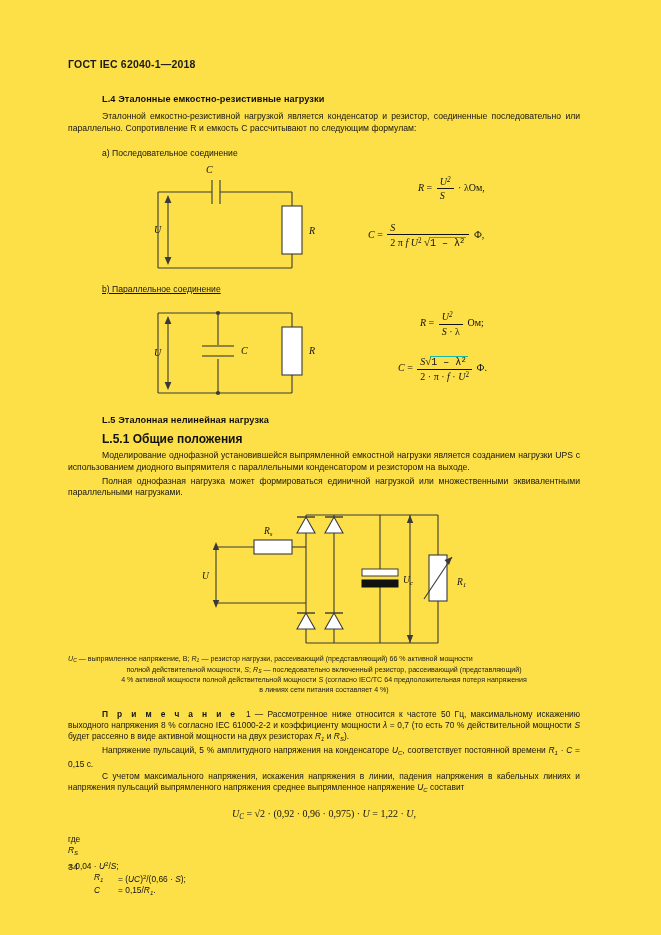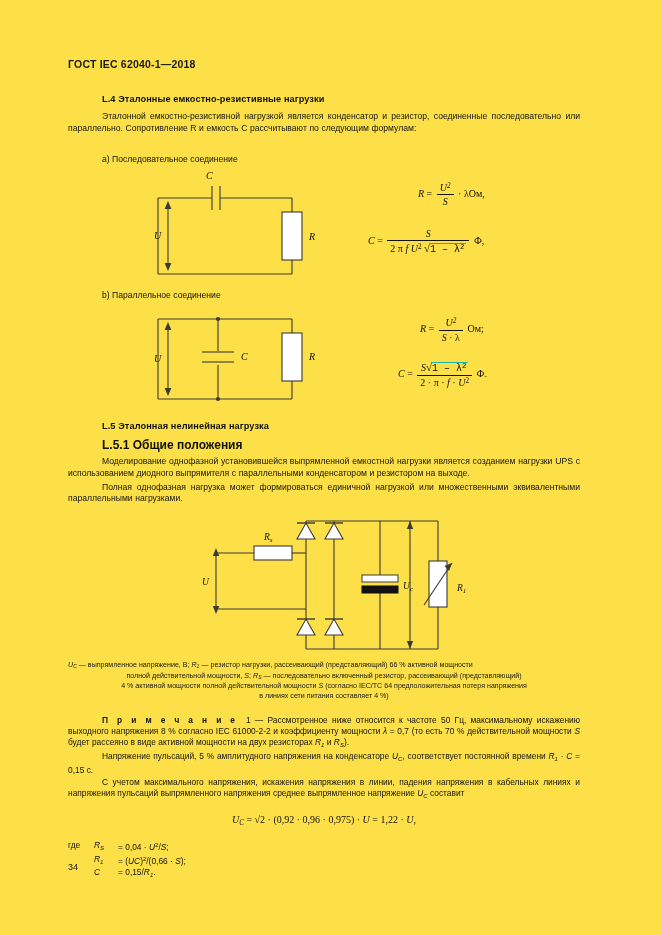--- a/index.html
+++ b/index.html
@@ -53,21 +53,21 @@
     line-height: 11.6px;
     margin: 0 0 2px 0;
     text-align: justify;
     color: #141414;
     text-indent: 34px;
     word-spacing: 0.2px;
   }
   p.lettered {
     font-size: 8.6px;
     line-height: 11.6px;
-    margin: 20px 0 0 0;
+    margin: 14px 0 0 0;
     padding-left: 34px;
     color: #141414;
   }
   .note {
     font-size: 8.4px;
     line-height: 11.4px;
     text-align: justify;
     color: #141414;
     margin: 0;
     text-indent: 34px;
@@ -102,21 +102,20 @@
   }
   
   .fml {
     font-family: "Liberation Serif", serif;
     font-size: 10px;
     color: #111;
   }
   .frac {
     display: inline-block;
     vertical-align: middle;
-    text-align: center;
     margin: 0 2px;
   }
   .frac .num {
     display: block;
     padding: 0 3px 1px 3px;
     border-bottom: 1px solid #111;
   }
   .frac .den {
     display: block;
     padding: 1px 3px 0 3px;
@@ -193,21 +192,21 @@
         <span class="italic">C</span>
         <span>=</span>
         <span class="frac">
           <span class="num italic">S</span>
           <span class="den">2&nbsp;<span>π</span>&nbsp;<span class="italic">f</span>&nbsp;<span class="italic">U</span><span class="sup">2</span>&nbsp;<span style="font-size:11px;">√</span><span class="rad">1&nbsp;–&nbsp;λ<span class="sup">2</span></span></span>
         </span>
         <span>Ф,</span>
       </div>
     </div>
 
-    <p class="lettered" style="margin-top:2px;">b) Параллельное соединение</p>
+    <p class="lettered" style="margin-top:2px;text-decoration:underline;">b) Параллельное соединение</p>
 
     <div class="figwrap" style="height:104px; margin-top:6px;">
 
       <svg width="220" height="104" viewBox="0 0 220 104" style="position:absolute; left:78px; top:0;">
         <g stroke="#3a3a3a" stroke-width="1.1" fill="none">
           <line x1="12" y1="12" x2="146" y2="12"></line>
           <line x1="12" y1="92" x2="146" y2="92"></line>
           <line x1="12" y1="12" x2="12" y2="92"></line>
 
           <line x1="72" y1="12" x2="72" y2="44"></line>
@@ -328,21 +327,21 @@
     <p class="note">Напряжение пульсаций, 5 % амплитудного напряжения на конденсаторе <span class="italic">U<span class="sub">C</span></span>, соответствует постоянной времени <span class="italic">R</span><span class="sub italic">1</span> · <span class="italic">C</span> = 0,15 с.</p>
 
     <p class="note">С учетом максимального напряжения, искажения напряжения в линии, падения напряжения в кабельных линиях и напряжения пульсаций выпрямленного напряжения среднее выпрямленное напряжение <span class="italic">U<span class="sub">C</span></span> составит</p>
 
     <div class="fml eqcenter" style="margin-top:12px;">
       <span class="italic">U<span class="sub">C</span></span>
       <span>= √2 · (0,92 · 0,96 · 0,975) · <span class="italic">U</span> = 1,22 · <span class="italic">U</span>,</span>
     </div>
 
     <div class="where" style="margin-top:13px;">
-      <div style="display:flex;">
+      <div style="display:flex;flex-direction:column;">
         <span style="width:26px; display:inline-block;">где</span>
         <span style="width:24px; display:inline-block;" class="italic">R<span class="sub">S</span></span>
         <span>= 0,04 · <span class="italic">U</span><span class="sup">2</span>/<span class="italic">S</span>;</span>
       </div>
       <div style="display:flex;">
         <span style="width:26px; display:inline-block;"></span>
         <span style="width:24px; display:inline-block;" class="italic">R<span class="sub">1</span></span>
         <span>= (<span class="italic">UC</span>)<span class="sup">2</span>/(0,66 · <span class="italic">S</span>);</span>
       </div>
       <div style="display:flex;">

